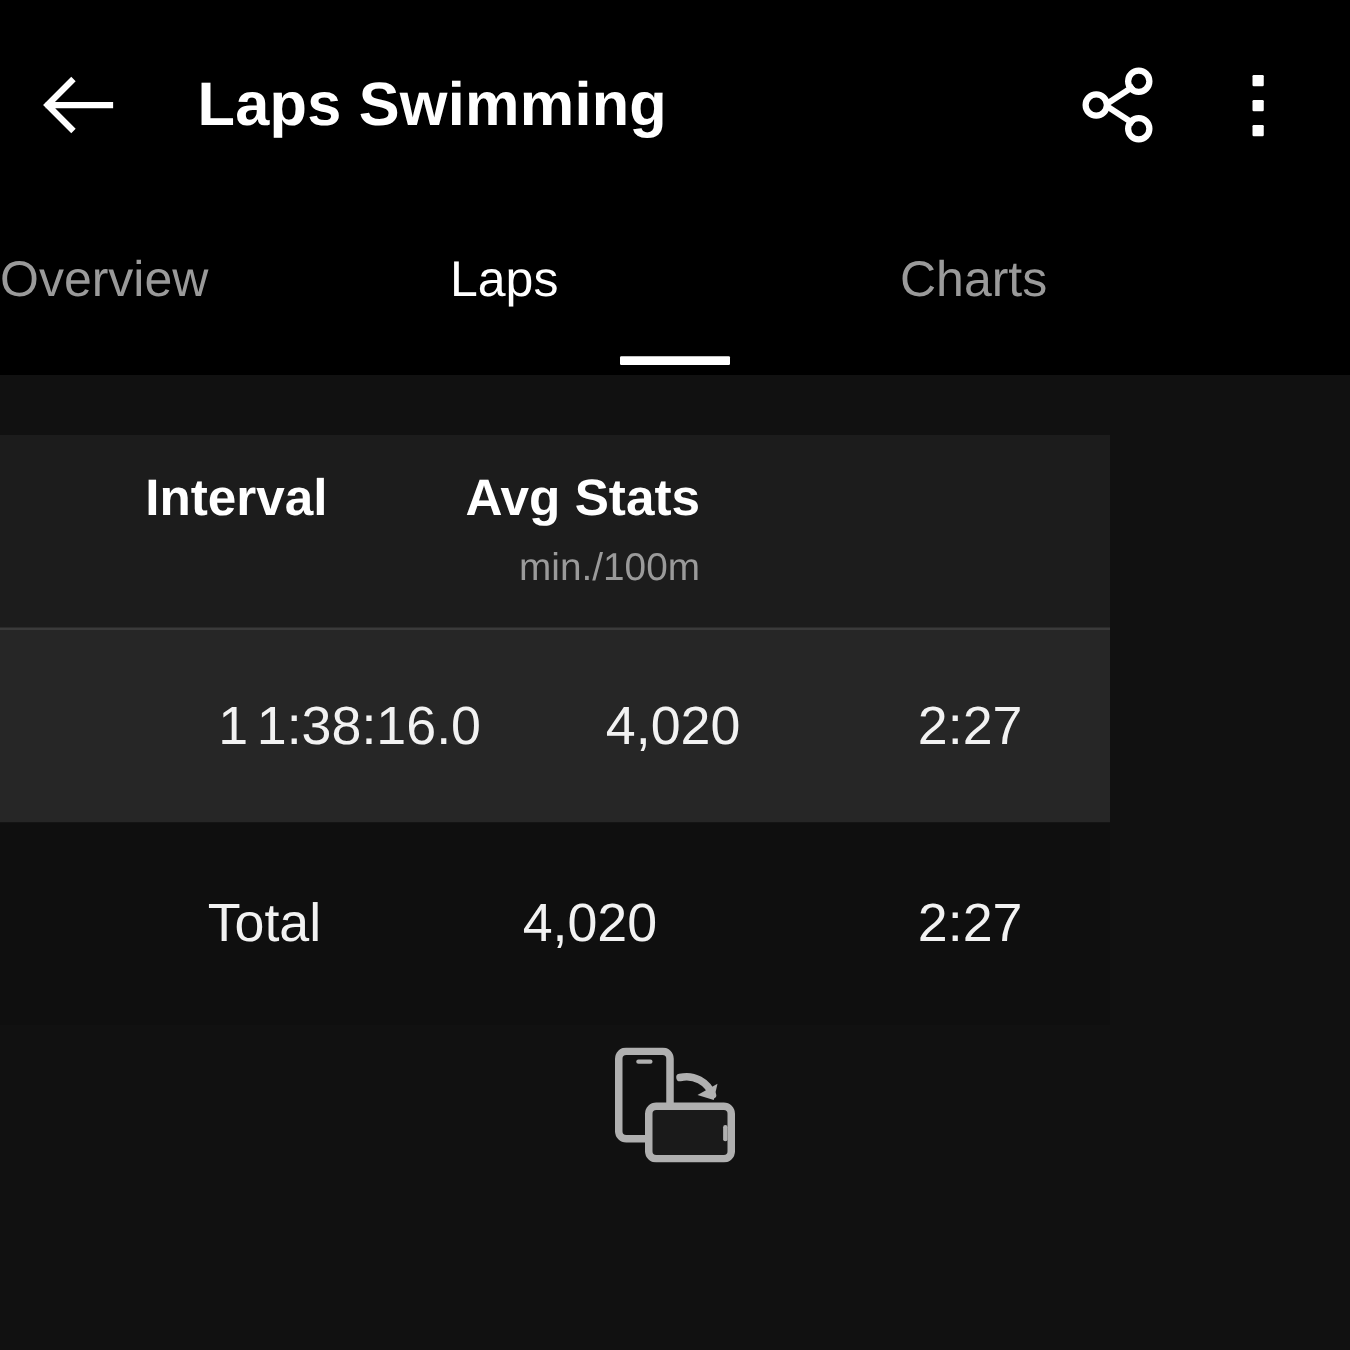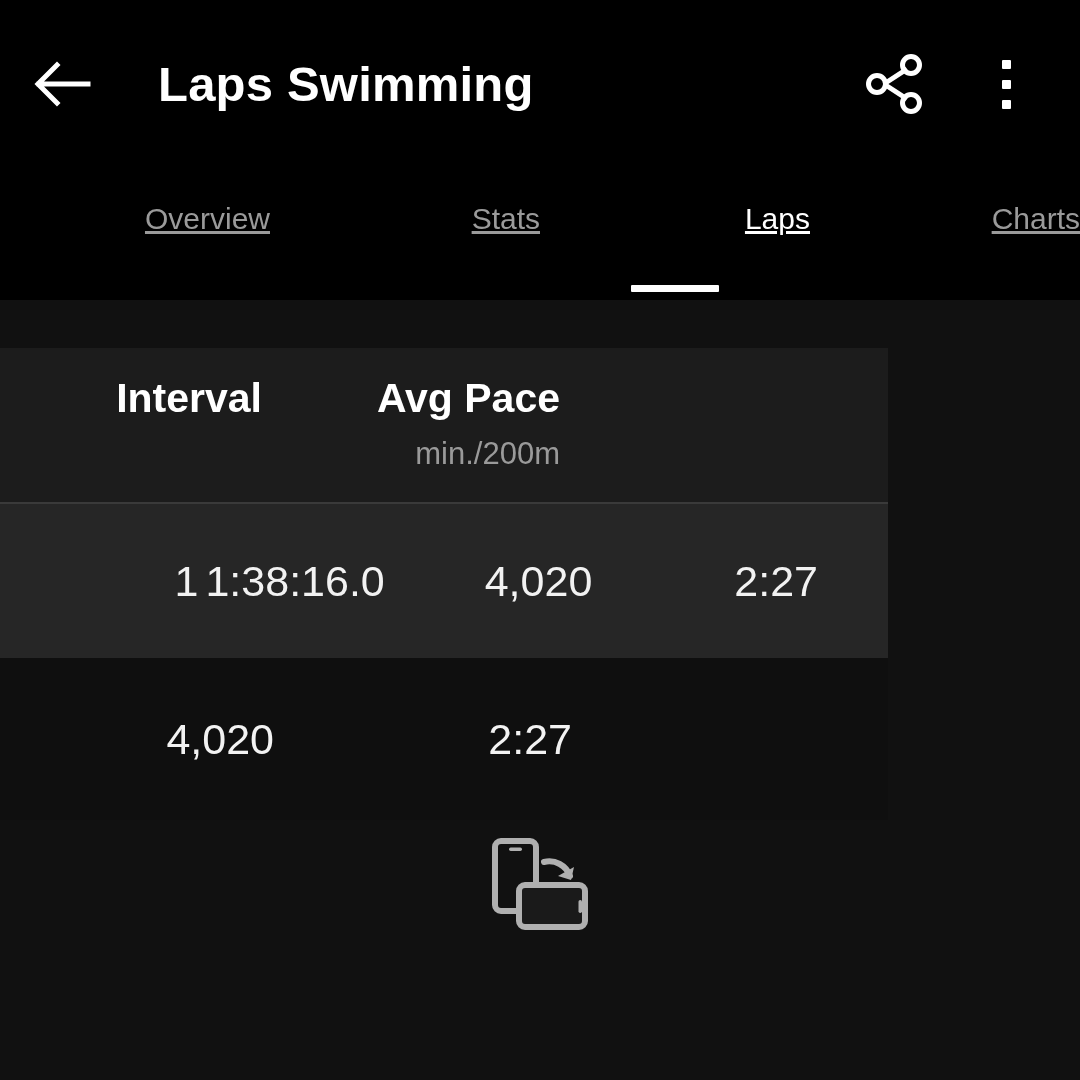--- a/index.html
+++ b/index.html
@@ -80,27 +80,26 @@
     position: relative;
     display: flex;
     width: 100%;
     height: 100%;
     align-items: flex-start;
     padding-top: 34px;
   }
 
   .tab {
     flex: 1 1 0;
-    text-align: right;
-    font-size: 30px;
+    text-align: left;
+    font-size: 40px;
     color: #9a9a9a;
     white-space: nowrap;
     position: relative;
     height: 98px;
-    text-decoration: underline;
   }
   .tab.active { color: #ffffff; }
 
   .tab .underline {
     position: absolute;
     left: 50%;
     transform: translateX(-50%);
     bottom: 8px;
     width: 88px;
     height: 7px;
@@ -230,63 +229,63 @@
           <i></i>
       </span>
     </div>
   </div>
 
   <div class="tabbar">
     <div class="tabs">
       <div class="tab">
         <span>Overview</span>
       </div>
-      <div class="tab">
-        <span>Stats</span>
-      </div>
       <div class="tab active">
         <span>Laps</span>
         <span class="underline"></span>
       </div>
       <div class="tab">
         <span>Charts</span>
       </div>
     </div>
   </div>
 
   <div class="gap-band"></div>
 
   <div class="table">
 
     <div class="row thead">
       <div class="cell col-interval">
         <span class="th-main">Interval</span>
       </div>
       <div class="cell col-pace">
-        <span class="th-main">Avg Pace</span>
-        <span class="th-sub">min./200m</span>
+        <span class="th-main">Avg Stats</span>
+        <span class="th-sub">min./100m</span>
       </div>
     </div>
 
     <div class="row row-lap">
       <div class="cell col-interval">
         <span class="td">1</span>
       </div>
       <div class="cell col-time">
         <span class="td">1:38:16.0</span>
       </div>
       <div class="cell col-distance">
         <span class="td">4,020</span>
       </div>
       <div class="cell col-pace">
         <span class="td">2:27</span>
       </div>
     </div>
 
     <div class="row row-total">
+      <div class="cell col-interval">
+        <span class="td">Total</span>
+      </div>
       <div class="cell col-distance">
         <span class="td">4,020</span>
       </div>
       <div class="cell col-pace">
         <span class="td">2:27</span>
       </div>
     </div>
   </div>
 
   <div class="rotate-hint">

